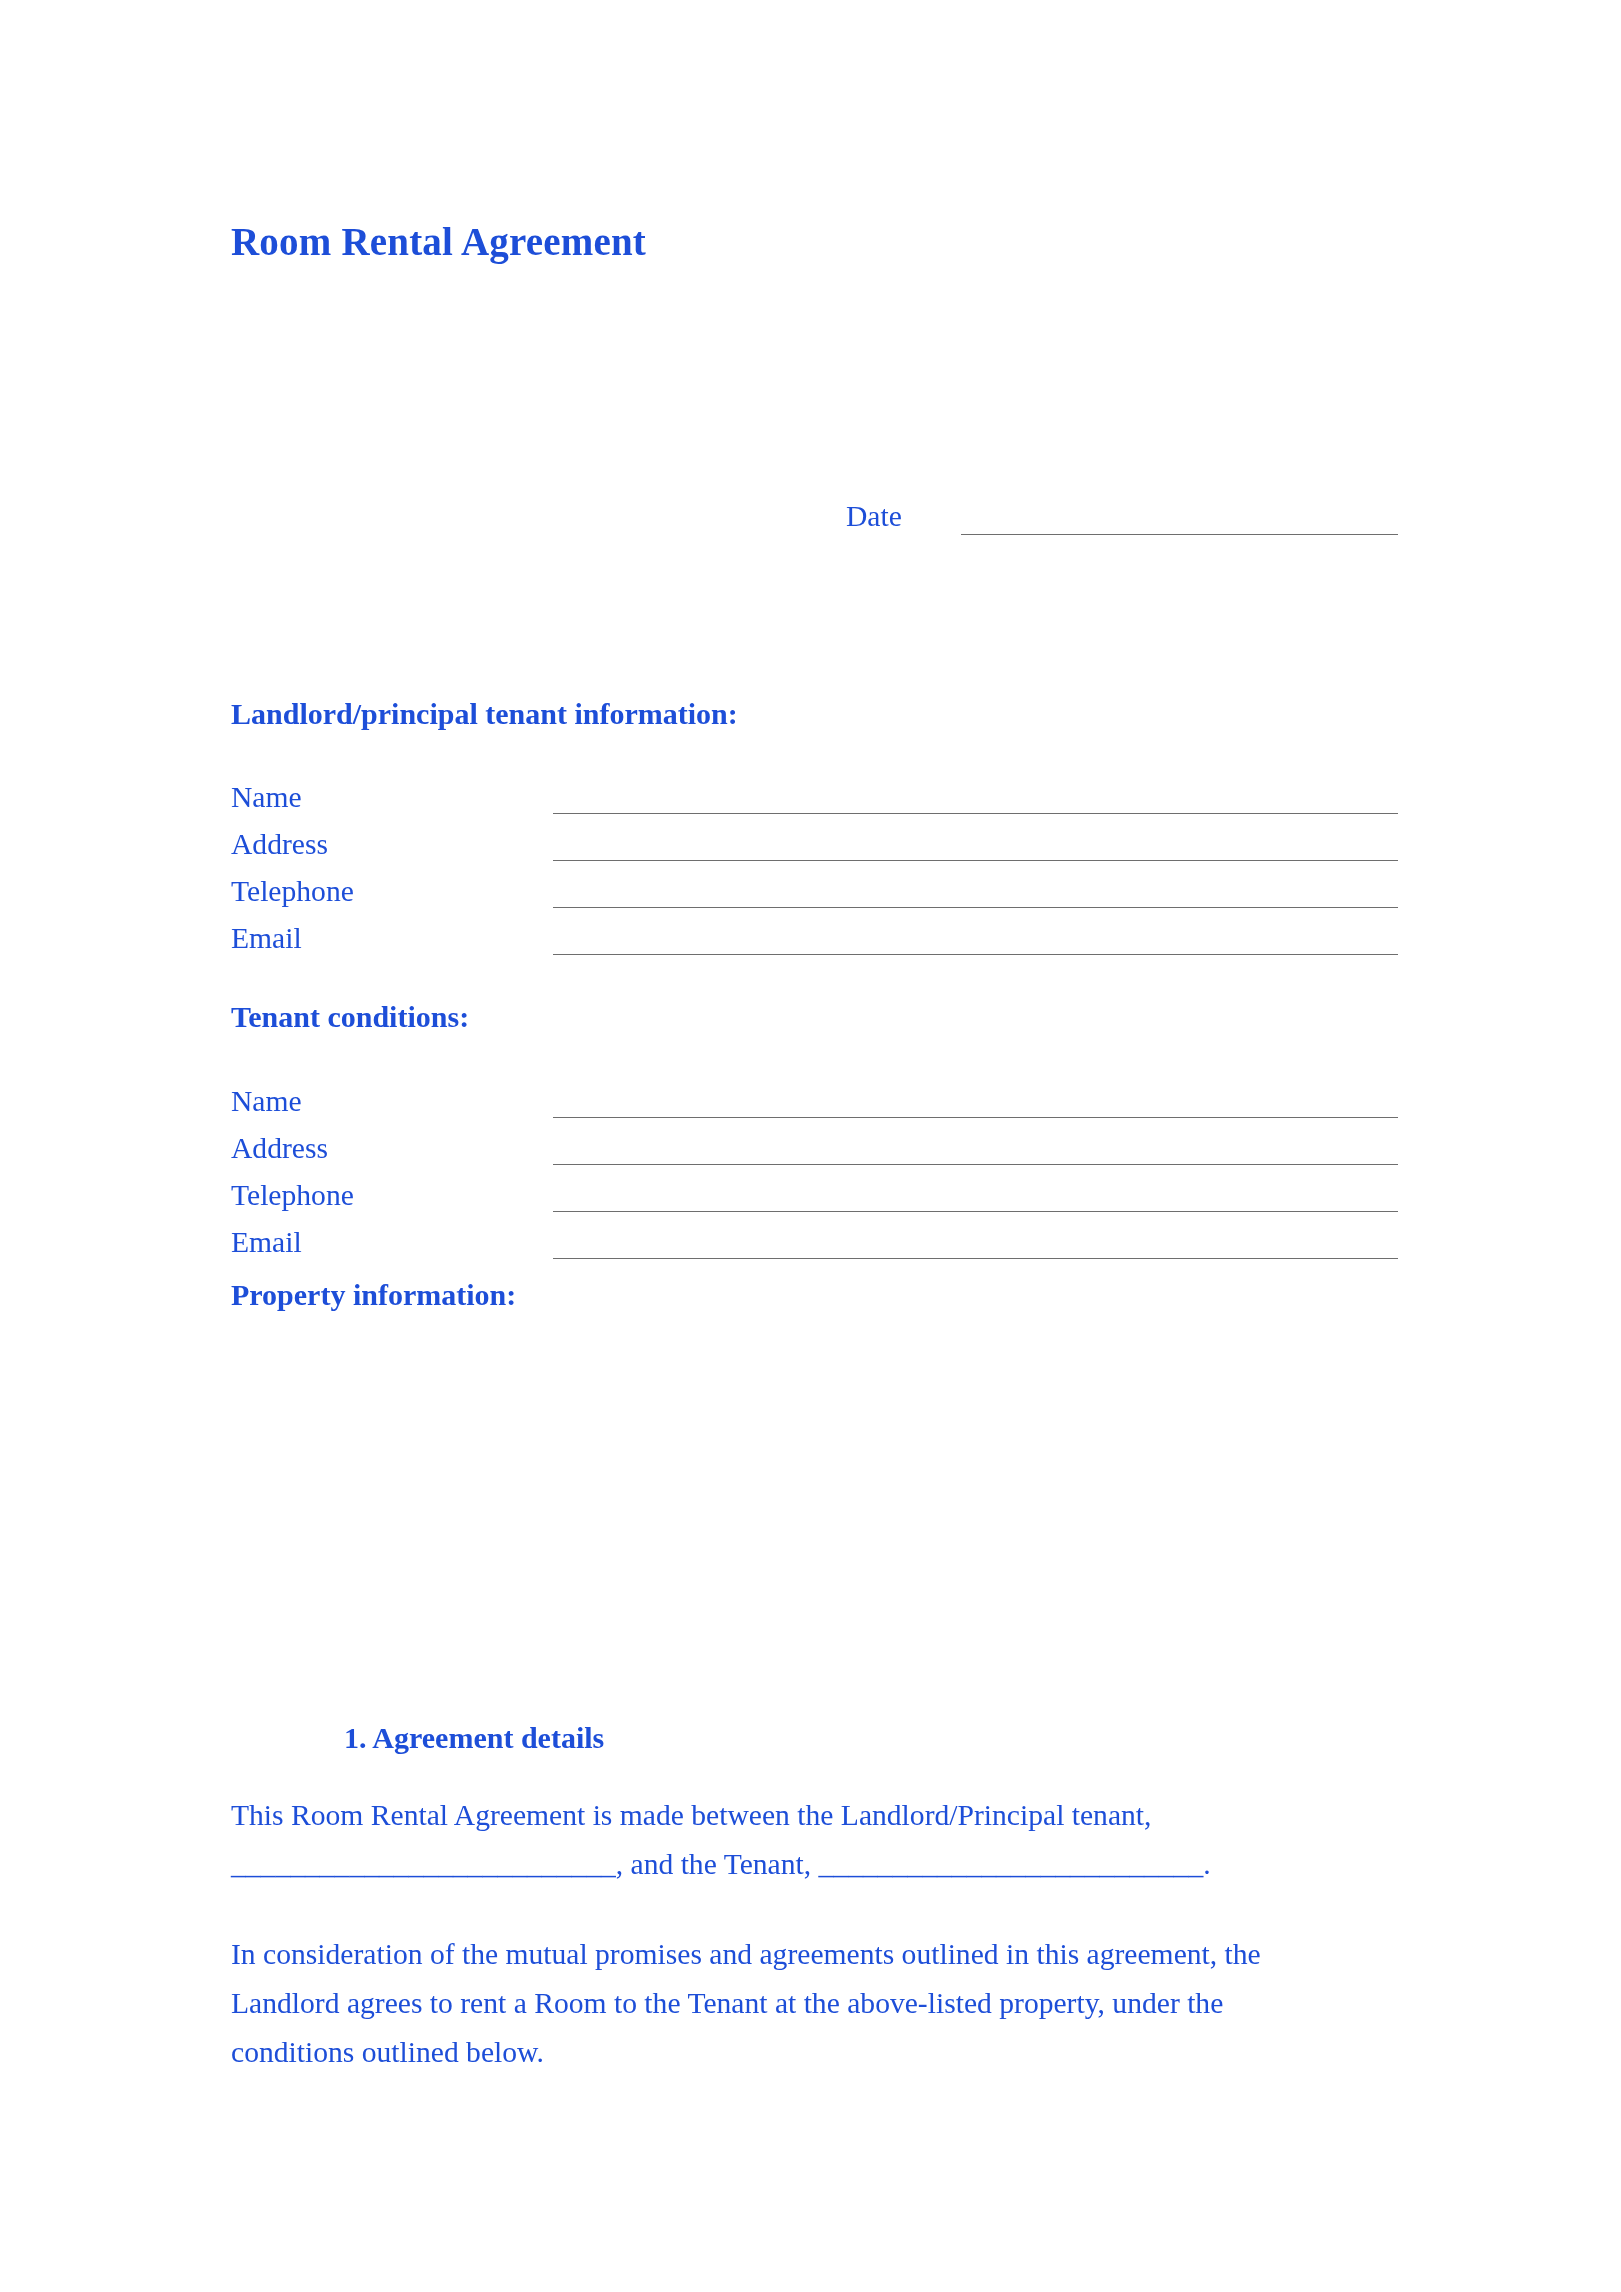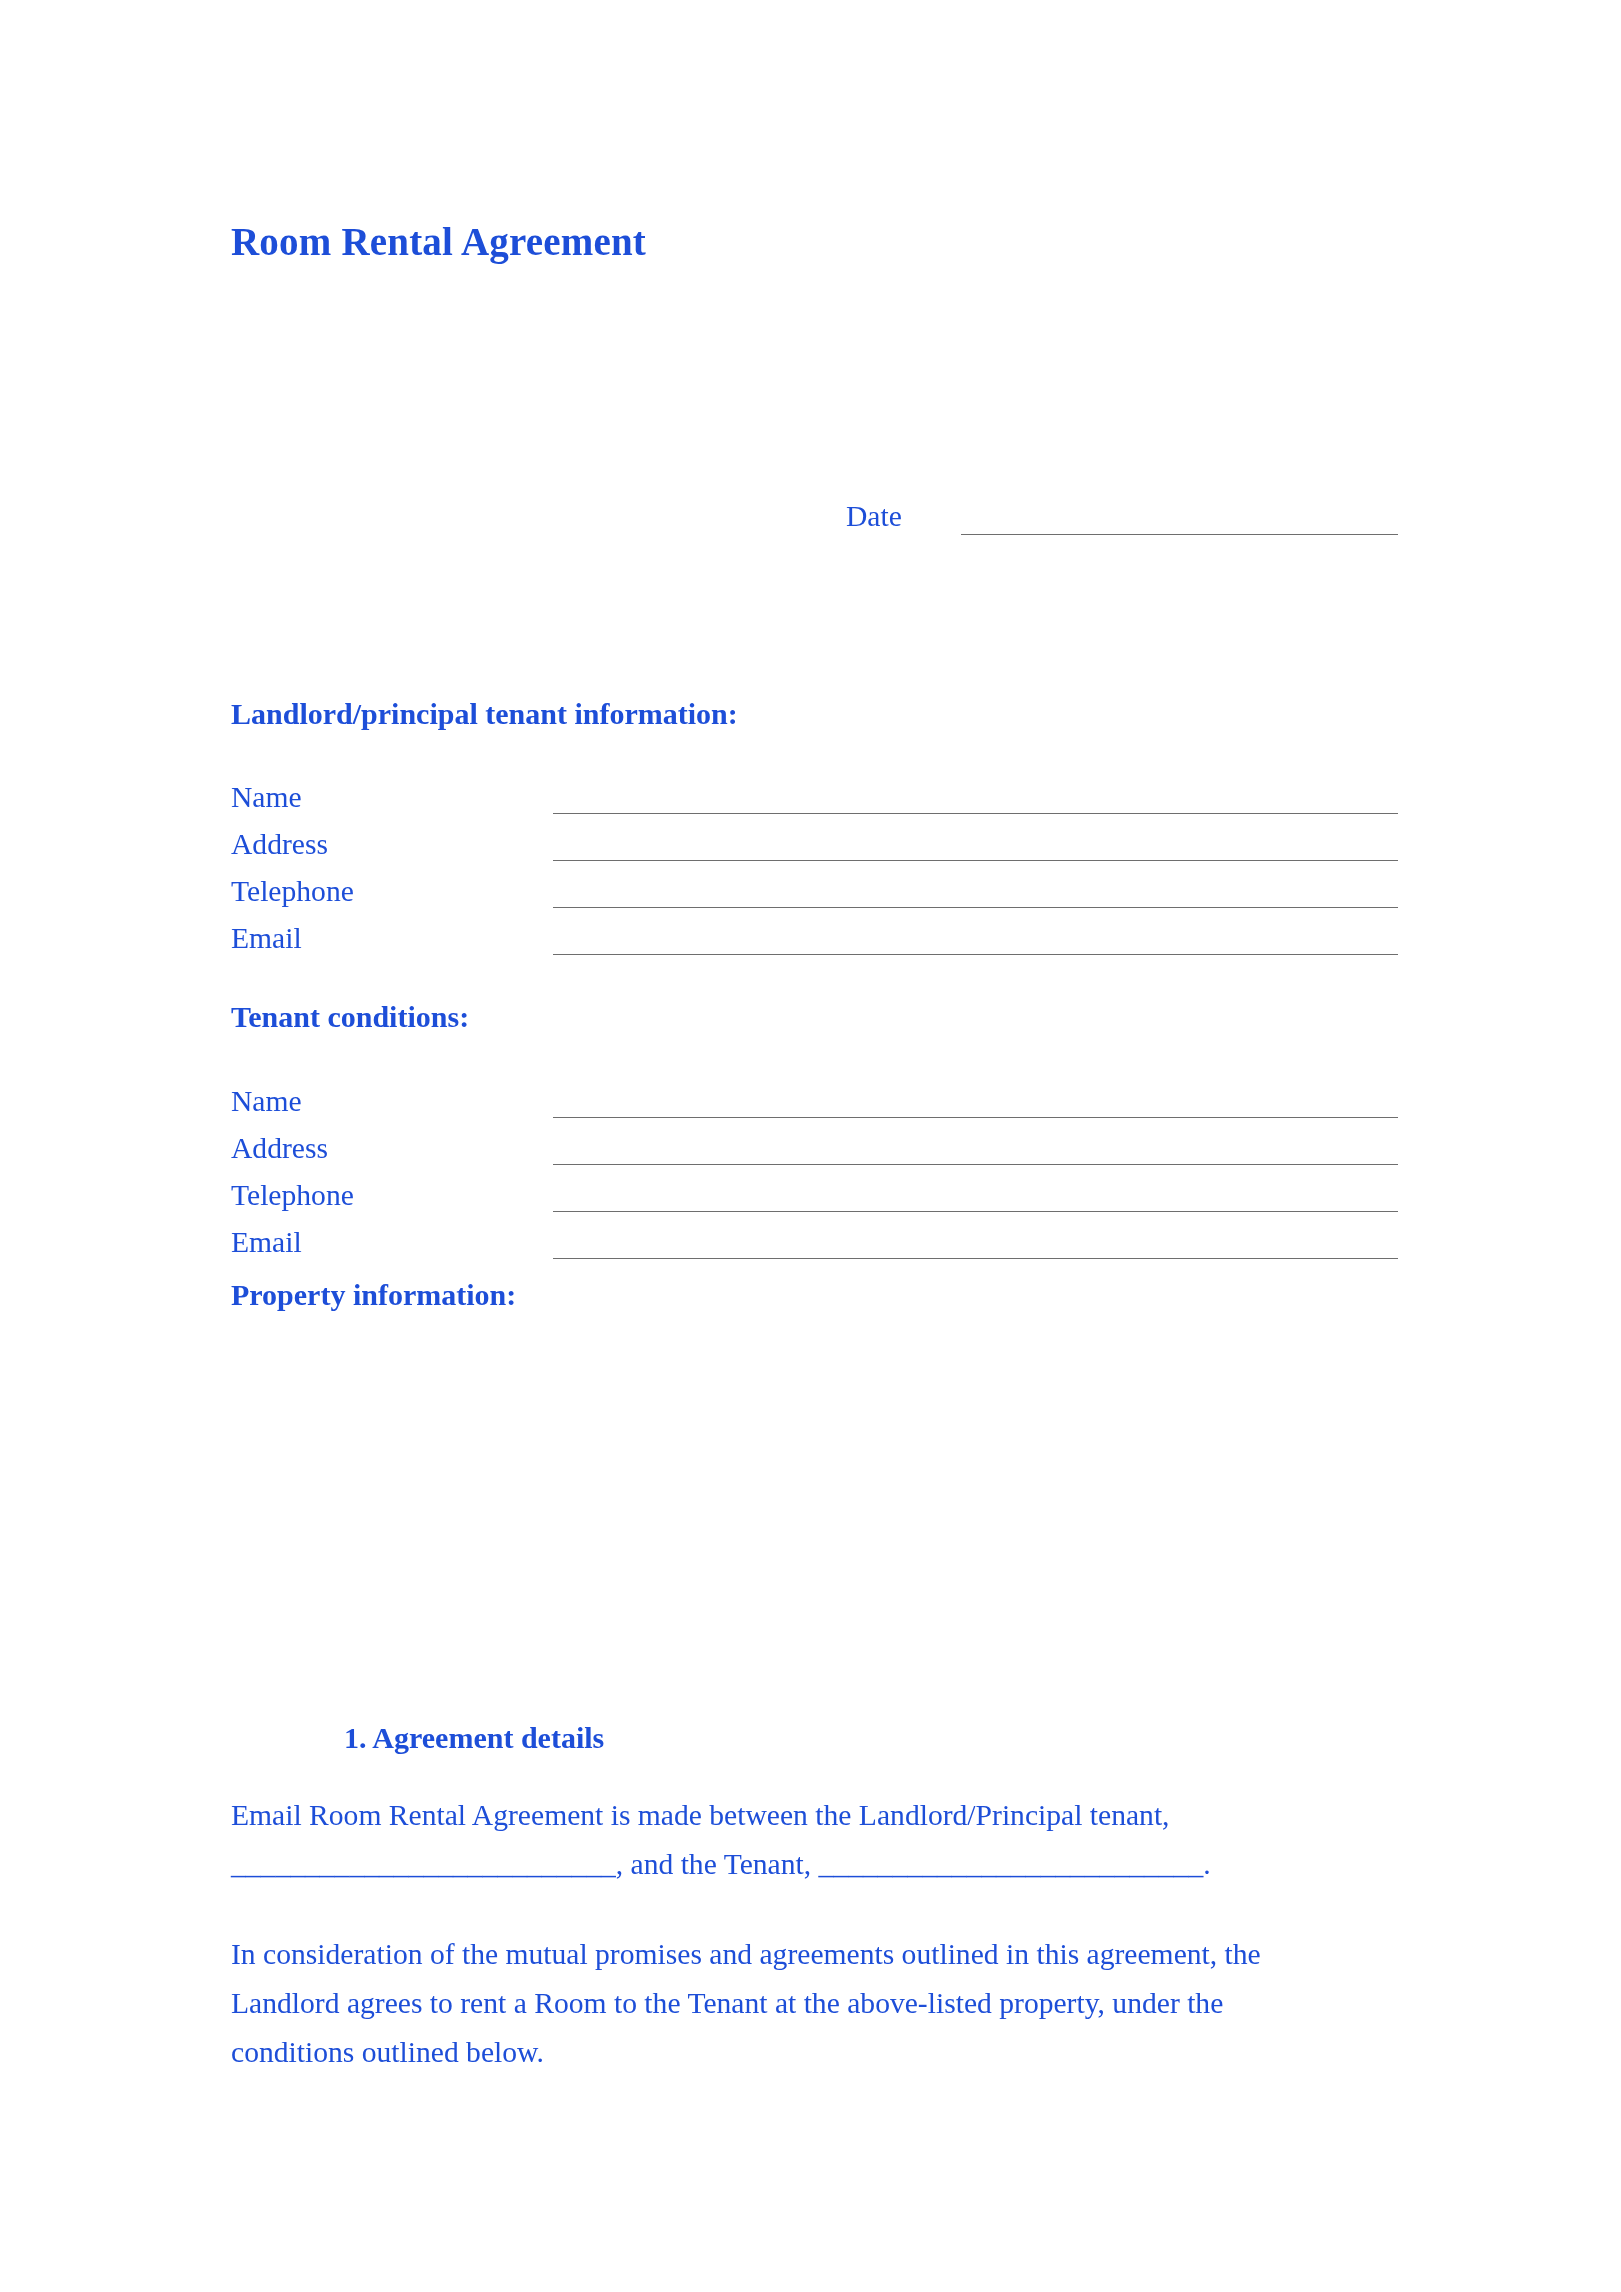--- a/index.html
+++ b/index.html
@@ -158,21 +158,21 @@
       <span class="field-line"></span>
     </div>
   </div>
 
   <div class="abs section-heading heading-property">Property information:</div>
 
 
   <div class="abs agreement-heading">1. Agreement details</div>
 
   <div class="abs paragraph paragraph-1">
-    <div class="line">Email Room Rental Agreement is made between the Landlord/Principal tenant,</div>
+    <div class="line">This Room Rental Agreement is made between the Landlord/Principal tenant,</div>
     <div class="line">__________________________, and the Tenant, __________________________.</div>
   </div>
 
   <div class="abs paragraph paragraph-2">
     <div class="line">In consideration of the mutual promises and agreements outlined in this agreement, the</div>
     <div class="line">Landlord agrees to rent a Room to the Tenant at the above-listed property, under the</div>
     <div class="line">conditions outlined below.</div>
   </div>
 
 </div>

